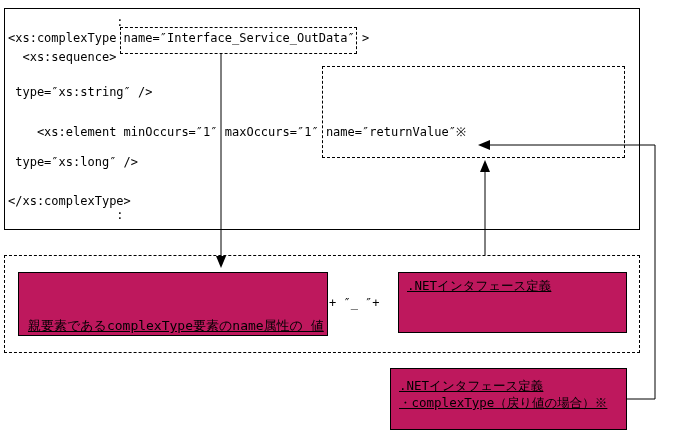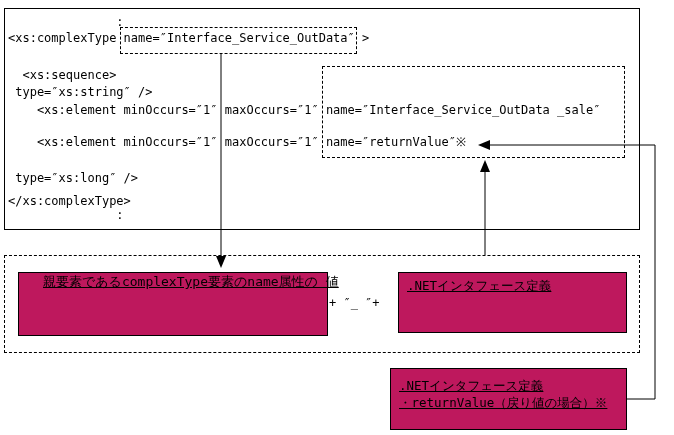--- a/index.html
+++ b/index.html
@@ -19,21 +19,21 @@
   .dashed {
     position:absolute; border:1px dashed #000; box-sizing:border-box;
   }
   .solid-box {
     position:absolute; border:1px solid #000; box-sizing:border-box;
     background:#be185d;
     text-decoration:underline;
   }
   .box-parent {
     left:18px; top:272px; width:310px; height:64px;
-    display:flex; align-items:flex-start; padding-left:24px;
+    display:flex; align-items:flex-end; padding-left:9px;
     font-size:13px; white-space:pre;
   }
   .plus-text {
     position:absolute; left:329px; top:294px; height:18px;
     font-size:12px; line-height:18px; white-space:pre;
   }
   .box-dotnet {
     left:398px; top:272px; width:229px; height:61px;
     padding:4px 0 0 8px; font-size:12.5px; line-height:17px;
   }
@@ -49,25 +49,24 @@
 </style>
 </head>
 <body>
 
 <div class="canvas">
 
   <div class="code-box"></div>
 
   <div class="code-line" style="top:14px">               :</div>
   <div class="code-line" style="top:30px">&lt;xs:complexType name=″Interface_Service_OutData″ &gt;</div>
-  <div class="code-line" style="top:67px">  &lt;xs:sequence&gt;</div>
+  <div class="code-line" style="top:49px">  &lt;xs:sequence&gt;</div>
   <div class="code-line" style="top:84px"> type=″xs:string″ /&gt;</div>
-  <div class="code-line" style="top:101.5px">    &lt;xs:element minOccurs=″1″ maxOccurs=″1″ name=″Interface_Service_OutData _sale″</div>
-  <div class="code-line" style="top:134px">    &lt;xs:element minOccurs=″1″ maxOccurs=″1″ name=″returnValue″※</div>
-  <div class="code-line" style="top:170px"> type=″xs:long″ /&gt;</div>
+  <div class="code-line" style="top:124px">    &lt;xs:element minOccurs=″1″ maxOccurs=″1″ name=″returnValue″※</div>
+  <div class="code-line" style="top:154px"> type=″xs:long″ /&gt;</div>
   <div class="code-line" style="top:193px">&lt;/xs:complexType&gt;</div>
   <div class="code-line" style="top:206.5px">               :</div>
 
   <div class="dashed" style="left:120px; top:27px; width:237px; height:27px;"></div>
 
   <div class="dashed" style="left:322px; top:66px; width:303px; height:92px;"></div>
 
   <div class="dashed" style="left:4px; top:255px; width:636px; height:98px;"></div>
 
   <div class="solid-box box-parent">
@@ -75,21 +74,21 @@
   </div>
 
   <div class="plus-text">+ ″_ ″+</div>
 
   <div class="solid-box box-dotnet">
     <div class="jp-line">.NETインタフェース定義</div>
   </div>
 
   <div class="solid-box box-return">
     <div class="jp-line">.NETインタフェース定義</div>
-    <div class="jp-line">・returnValue（戻り値の場合）※</div>
+    <div class="jp-line">・complexType（戻り値の場合）※</div>
   </div>
 
   <svg class="arrow-overlay" width="674" height="435" viewBox="0 0 674 435" xmlns="http://www.w3.org/2000/svg">
 
     <g>
       <line x1="221" y1="54" x2="221" y2="257" stroke="#000" stroke-width="1"></line>
       <polygon points="221,268 216,256 226,256" fill="#000"></polygon>
     </g>
 
     <g>

